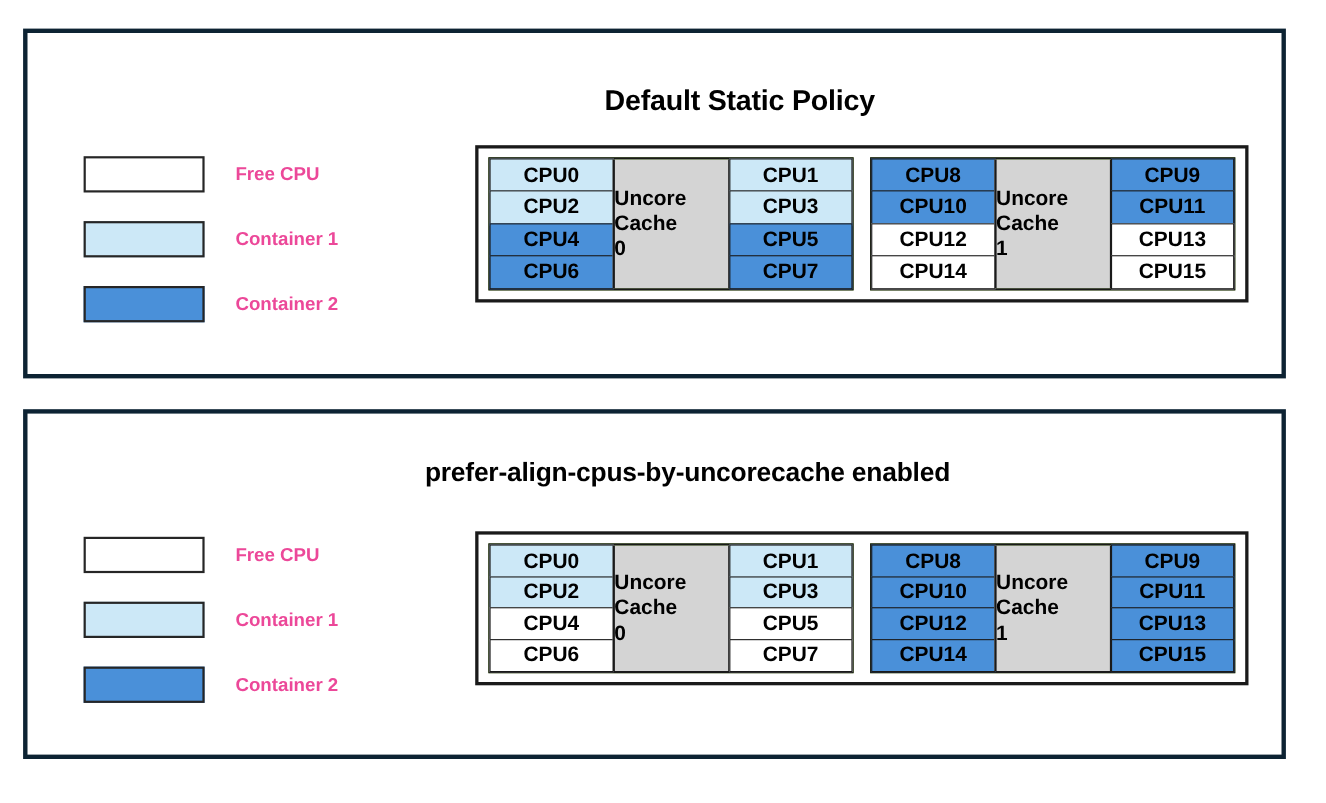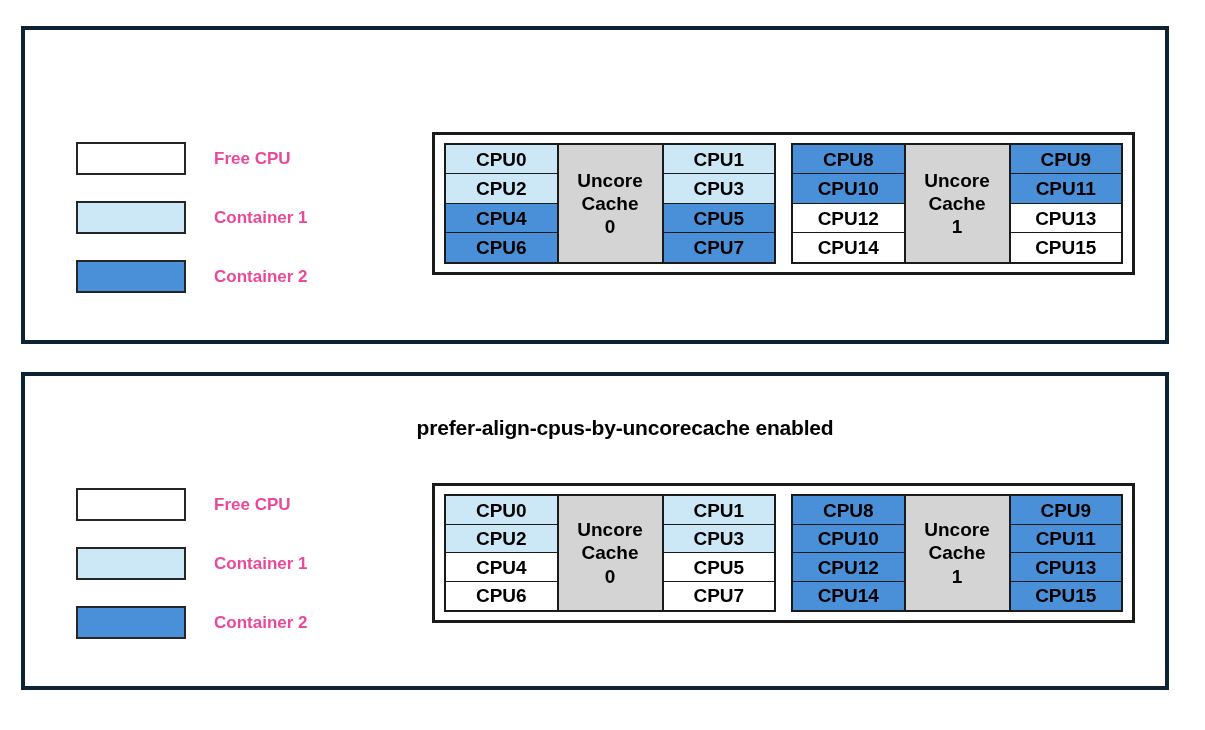--- a/index.html
+++ b/index.html
@@ -35,21 +35,21 @@
     color: #000000;
     letter-spacing: -0.2px;
   }
   #panel-0 .panel-title {
     top: 46px;
     font-size: 26px;
     padding-left: 155px;
   }
   #panel-1 .panel-title {
     top: 40px;
-    font-size: 21px;
+    font-size: 24px;
     padding-left: 60px;
   }
 
   
   .legend {
     position: absolute;
     left: 51px;
   }
   #panel-0 .legend { top: 99px; }
   #panel-1 .legend { top: 99px; }
@@ -117,37 +117,38 @@
     line-height: 1;
   }
   .cache-block {
     flex: 0 0 107px;
     box-sizing: border-box;
     border-left: 2px solid #1a1a1a;
     border-right: 2px solid #1a1a1a;
     background: #d4d4d4;
     display: flex;
     flex-direction: column;
-    align-items: center;
+    align-items: flex-start;
     justify-content: center;
     font-size: 19px;
     font-weight: bold;
     color: #000000;
     line-height: 1.22;
     text-align: center;
   }
 
   .sw-free      { background: #ffffff; }
   .sw-container1{ background: #cce8f7; }
   .sw-container2{ background: #4a90d9; }
 </style>
 </head>
 <body>
 
 <section class="panel" id="panel-0">
+  <div class="panel-title">Default Static Policy</div>
 
   <div class="legend">
     <div class="legend-row">
       <span class="legend-swatch sw-free" style="background: rgb(255, 255, 255);"></span>
       <span class="legend-label">Free CPU</span>
     </div>
     <div class="legend-row">
       <span class="legend-swatch sw-container1" style="background: rgb(204, 232, 247);"></span>
       <span class="legend-label">Container 1</span>
     </div>

